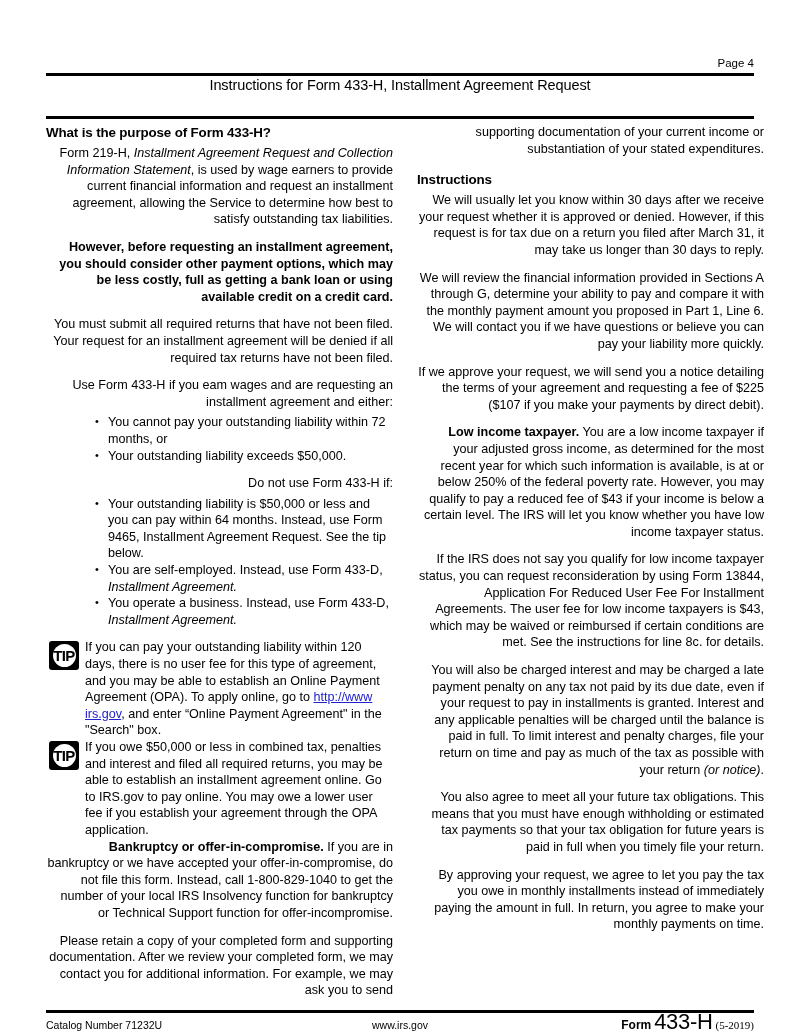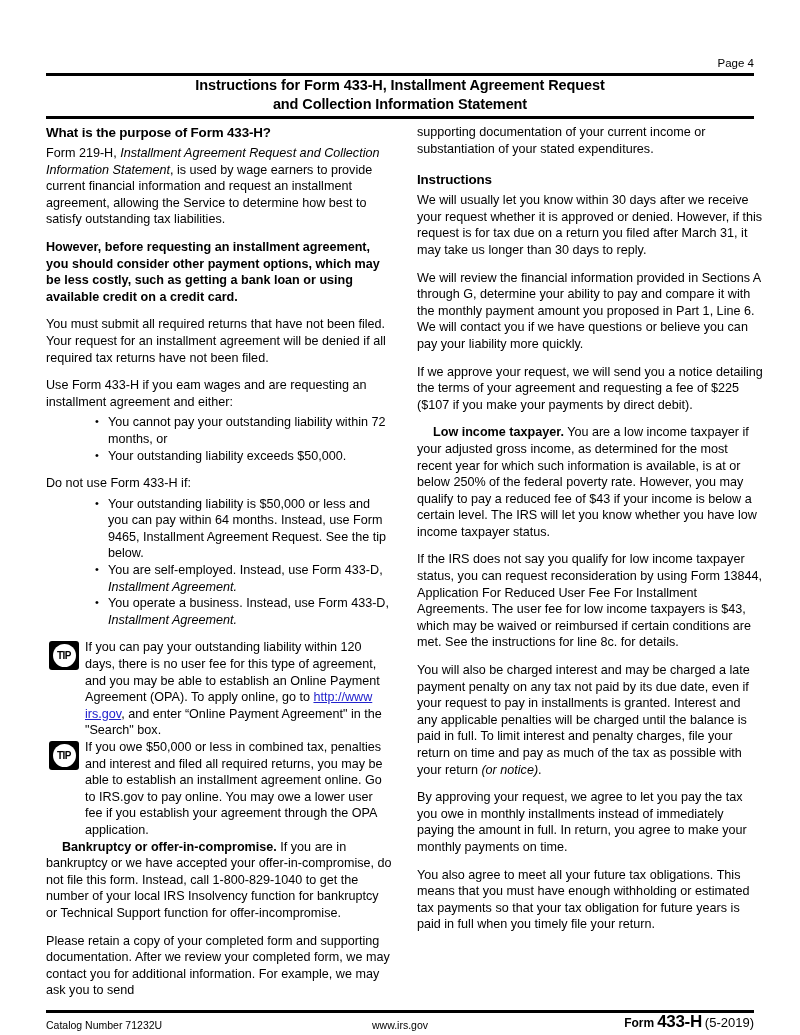--- a/index.html
+++ b/index.html
@@ -48,21 +48,21 @@
   .rule-under { top: 88px;  height: 3px; }
   .rule-foot-thick { top: 982px; height: 3px; }
 
   .doc-title {
     position: absolute;
     left: 46px;
     top: 48px;
     width: 708px;
     text-align: center;
     font-size: 14.5px;
-    font-weight: bold;
+    font-weight: normal;
     line-height: 19px;
     letter-spacing: -0.1px;
   }
 
   
   .col {
     position: absolute;
     top: 96px;
     width: 347px;
     font-size: 12.6px;
@@ -77,21 +77,21 @@
     margin: 0 0 4px 0;
     line-height: 17px;
     letter-spacing: -0.15px;
   }
   h2.sec.spaced { margin-top: 14px; }
   h2.sec.spaced-lg { margin-top: 17px; }
 
   p.para {
     margin: 0 0 11px 0;
     line-height: 16.6px;
-    text-align: left;
+    text-align: right;
   }
   p.para.tight { margin-bottom: 4px; }
   p.para.bold { font-weight: bold; }
   p.para em { font-style: italic; }
   p.para strong { font-weight: bold; padding-left: 16px; }
 
   ul.bullets {
     margin: 0 0 11px 0;
     padding-left: 49px;
     list-style: none;
@@ -134,21 +134,21 @@
     width: 23px;
     height: 23px;
     border-radius: 50%;
     background: #ffffff;
     display: flex;
     align-items: center;
     justify-content: center;
   }
   .tip-icon .disc span {
     font-family: "Liberation Sans", sans-serif;
-    font-size: 10px;
+    font-size: 15px;
     font-weight: bold;
     color: #000000;
     letter-spacing: -0.6px;
     line-height: 1;
   }
   .tip-block p {
     margin: 0;
     line-height: 16.6px;
   }
 
@@ -181,48 +181,48 @@
     position: absolute;
     right: 0; top: -3px;
     text-align: right;
     white-space: nowrap;
   }
   .footer .f-right .lbl {
     font-size: 12px;
     font-weight: bold;
   }
   .footer .f-right .num {
-    font-size: 17px;
-    font-weight: bold;
+    font-size: 22px;
+    font-weight: normal;
     letter-spacing: -0.3px;
   }
   .footer .f-right .rev {
-    font-size: 13px;
+    font-size: 11px;
+    font-family: Liberation Serif, serif;
   }
 </style>
 </head>
 <body>
 
 <div class="page">
 
   <div class="page-num-row">Page 4</div>
   <div class="rule rule-top"></div>
   <div class="doc-title">
     <div>Instructions for Form 433-H, Installment Agreement Request</div>
-    <div>and Collection Information Statement</div>
   </div>
   <div class="rule rule-under"></div>
 
   <div class="col col-left">
 
     <h2 class="sec">What is the purpose of Form 433-H?</h2>
 
     <p class="para"><span>Form 219-H, </span><em>Installment Agreement Request and Collection Information Statement</em><span>, is used by wage earners to provide current financial information and request an installment agreement, allowing the Service to determine how best to satisfy outstanding tax liabilities.</span></p>
 
-    <p class="para bold">However, before requesting an installment agreement, you should consider other payment options, which may be less costly, such as getting a bank loan or using available credit on a credit card.</p>
+    <p class="para bold">However, before requesting an installment agreement, you should consider other payment options, which may be less costly, full as getting a bank loan or using available credit on a credit card.</p>
 
     <p class="para">You must submit all required returns that have not been filed. Your request for an installment agreement will be denied if all required tax returns have not been filed.</p>
 
     <p class="para tight">Use Form 433-H if you eam wages and are requesting an installment agreement and either:</p>
 
     <ul class="bullets">
       <li>You cannot pay your outstanding liability within 72 months, or</li>
       <li>Your outstanding liability exceeds $50,000.</li>
     </ul>
 
@@ -271,23 +271,23 @@
     <p class="para">We will review the financial information provided in Sections A through G, determine your ability to pay and compare it with the monthly payment amount you proposed in Part 1, Line 6. We will contact you if we have questions or believe you can pay your liability more quickly.</p>
 
     <p class="para">If we approve your request, we will send you a notice detailing the terms of your agreement and requesting a fee of $225 ($107 if you make your payments by direct debit).</p>
 
     <p class="para"><strong>Low income taxpayer.</strong><span> You are a low income taxpayer if your adjusted gross income, as determined for the most recent year for which such information is available, is at or below 250% of the federal poverty rate. However, you may qualify to pay a reduced fee of $43 if your income is below a certain level. The IRS will let you know whether you have low income taxpayer status.</span></p>
 
     <p class="para">If the IRS does not say you qualify for low income taxpayer status, you can request reconsideration by using Form 13844, Application For Reduced User Fee For Installment Agreements.  The user fee for low income taxpayers is $43, which may be waived or reimbursed if certain conditions are met. See the instructions for line 8c. for details.</p>
 
     <p class="para"><span>You will also be charged interest and may be charged a late payment penalty on any tax not paid by its due date, even if your request to pay in installments is granted. Interest and any applicable penalties will be charged until the balance is paid in full. To limit interest and penalty charges, file your return on time and pay as much of the tax as possible with your return </span><em>(or notice)</em><span>.</span></p>
 
+    <p class="para">You also agree to meet all your future tax obligations. This means that you must have enough withholding or estimated tax payments so that your tax obligation for future years is paid in full when you timely file your return.</p>
+
     <p class="para">By approving your request, we agree to let you pay the tax you owe in monthly installments instead of immediately paying the amount in full. In return, you agree to make your monthly payments on time.</p>
-
-    <p class="para">You also agree to meet all your future tax obligations. This means that you must have enough withholding or estimated tax payments so that your tax obligation for future years is paid in full when you timely file your return.</p>
 
   </div>
 
   <div class="rule rule-foot-thick"></div>
   <div class="footer">
     <div class="f-left">Catalog Number 71232U</div>
     <div class="f-center">www.irs.gov</div>
     <div class="f-right">
       <span class="lbl">Form</span>
       <span class="num">433-H</span>

